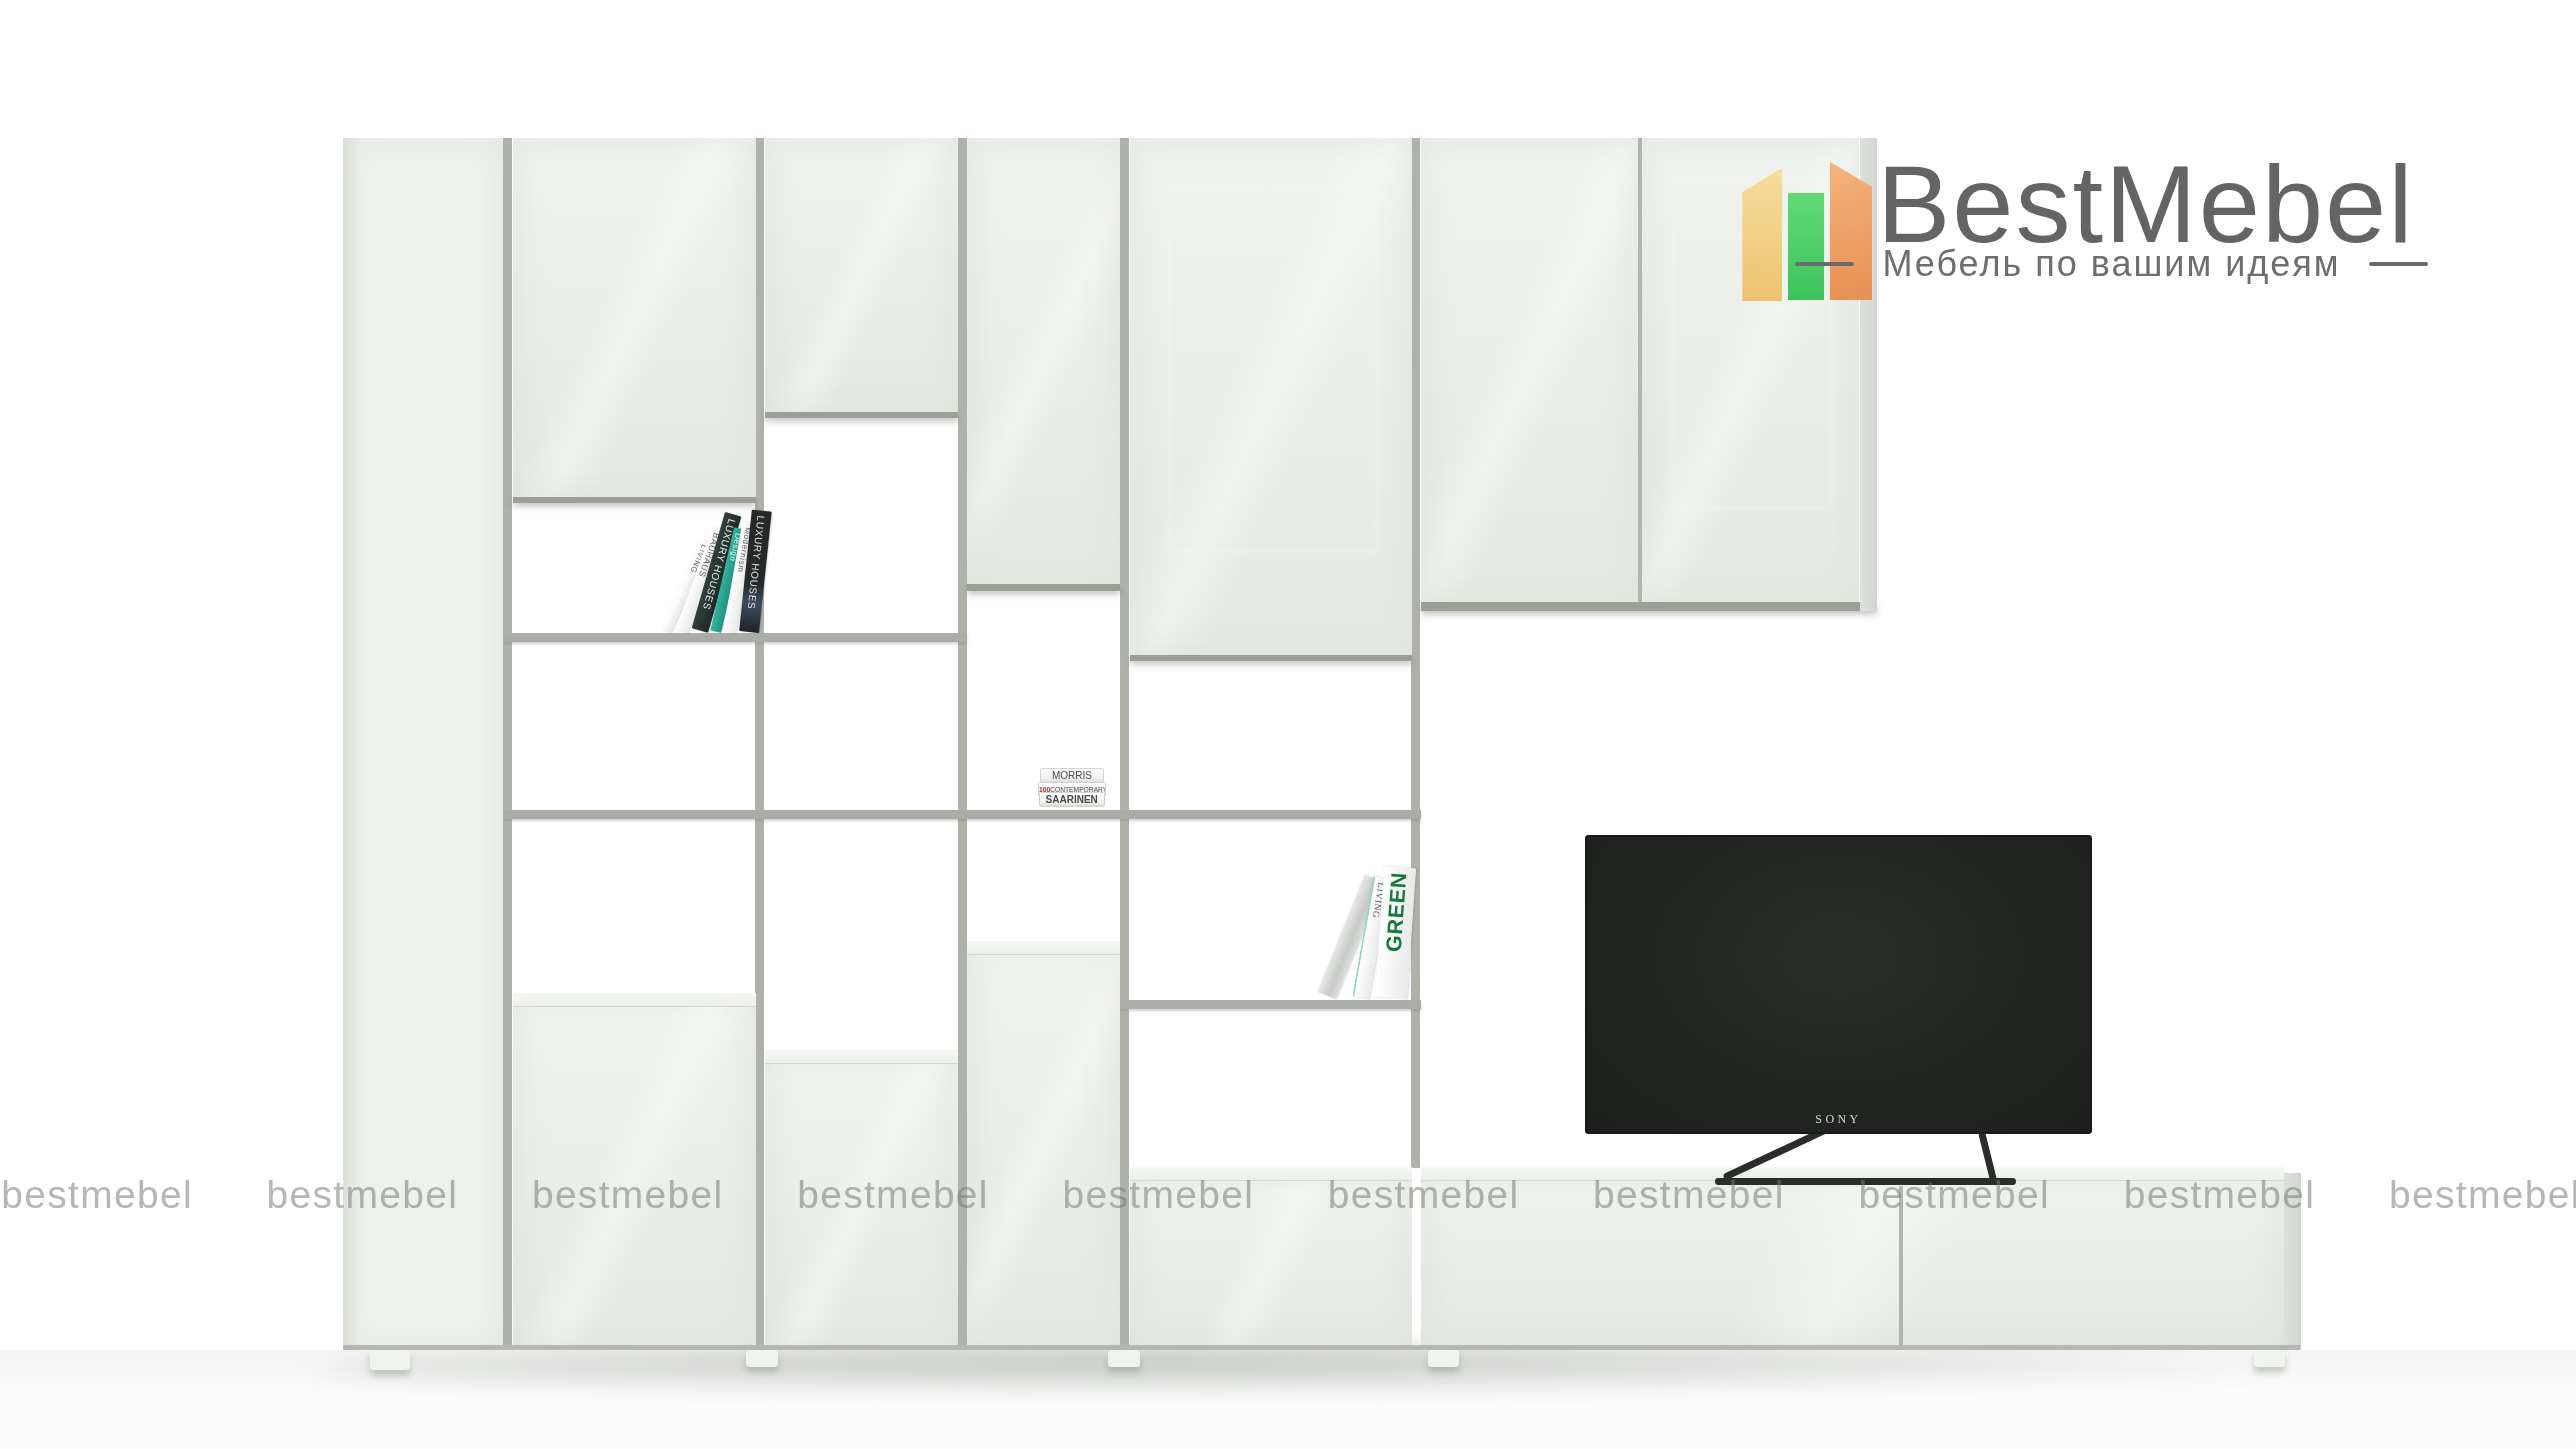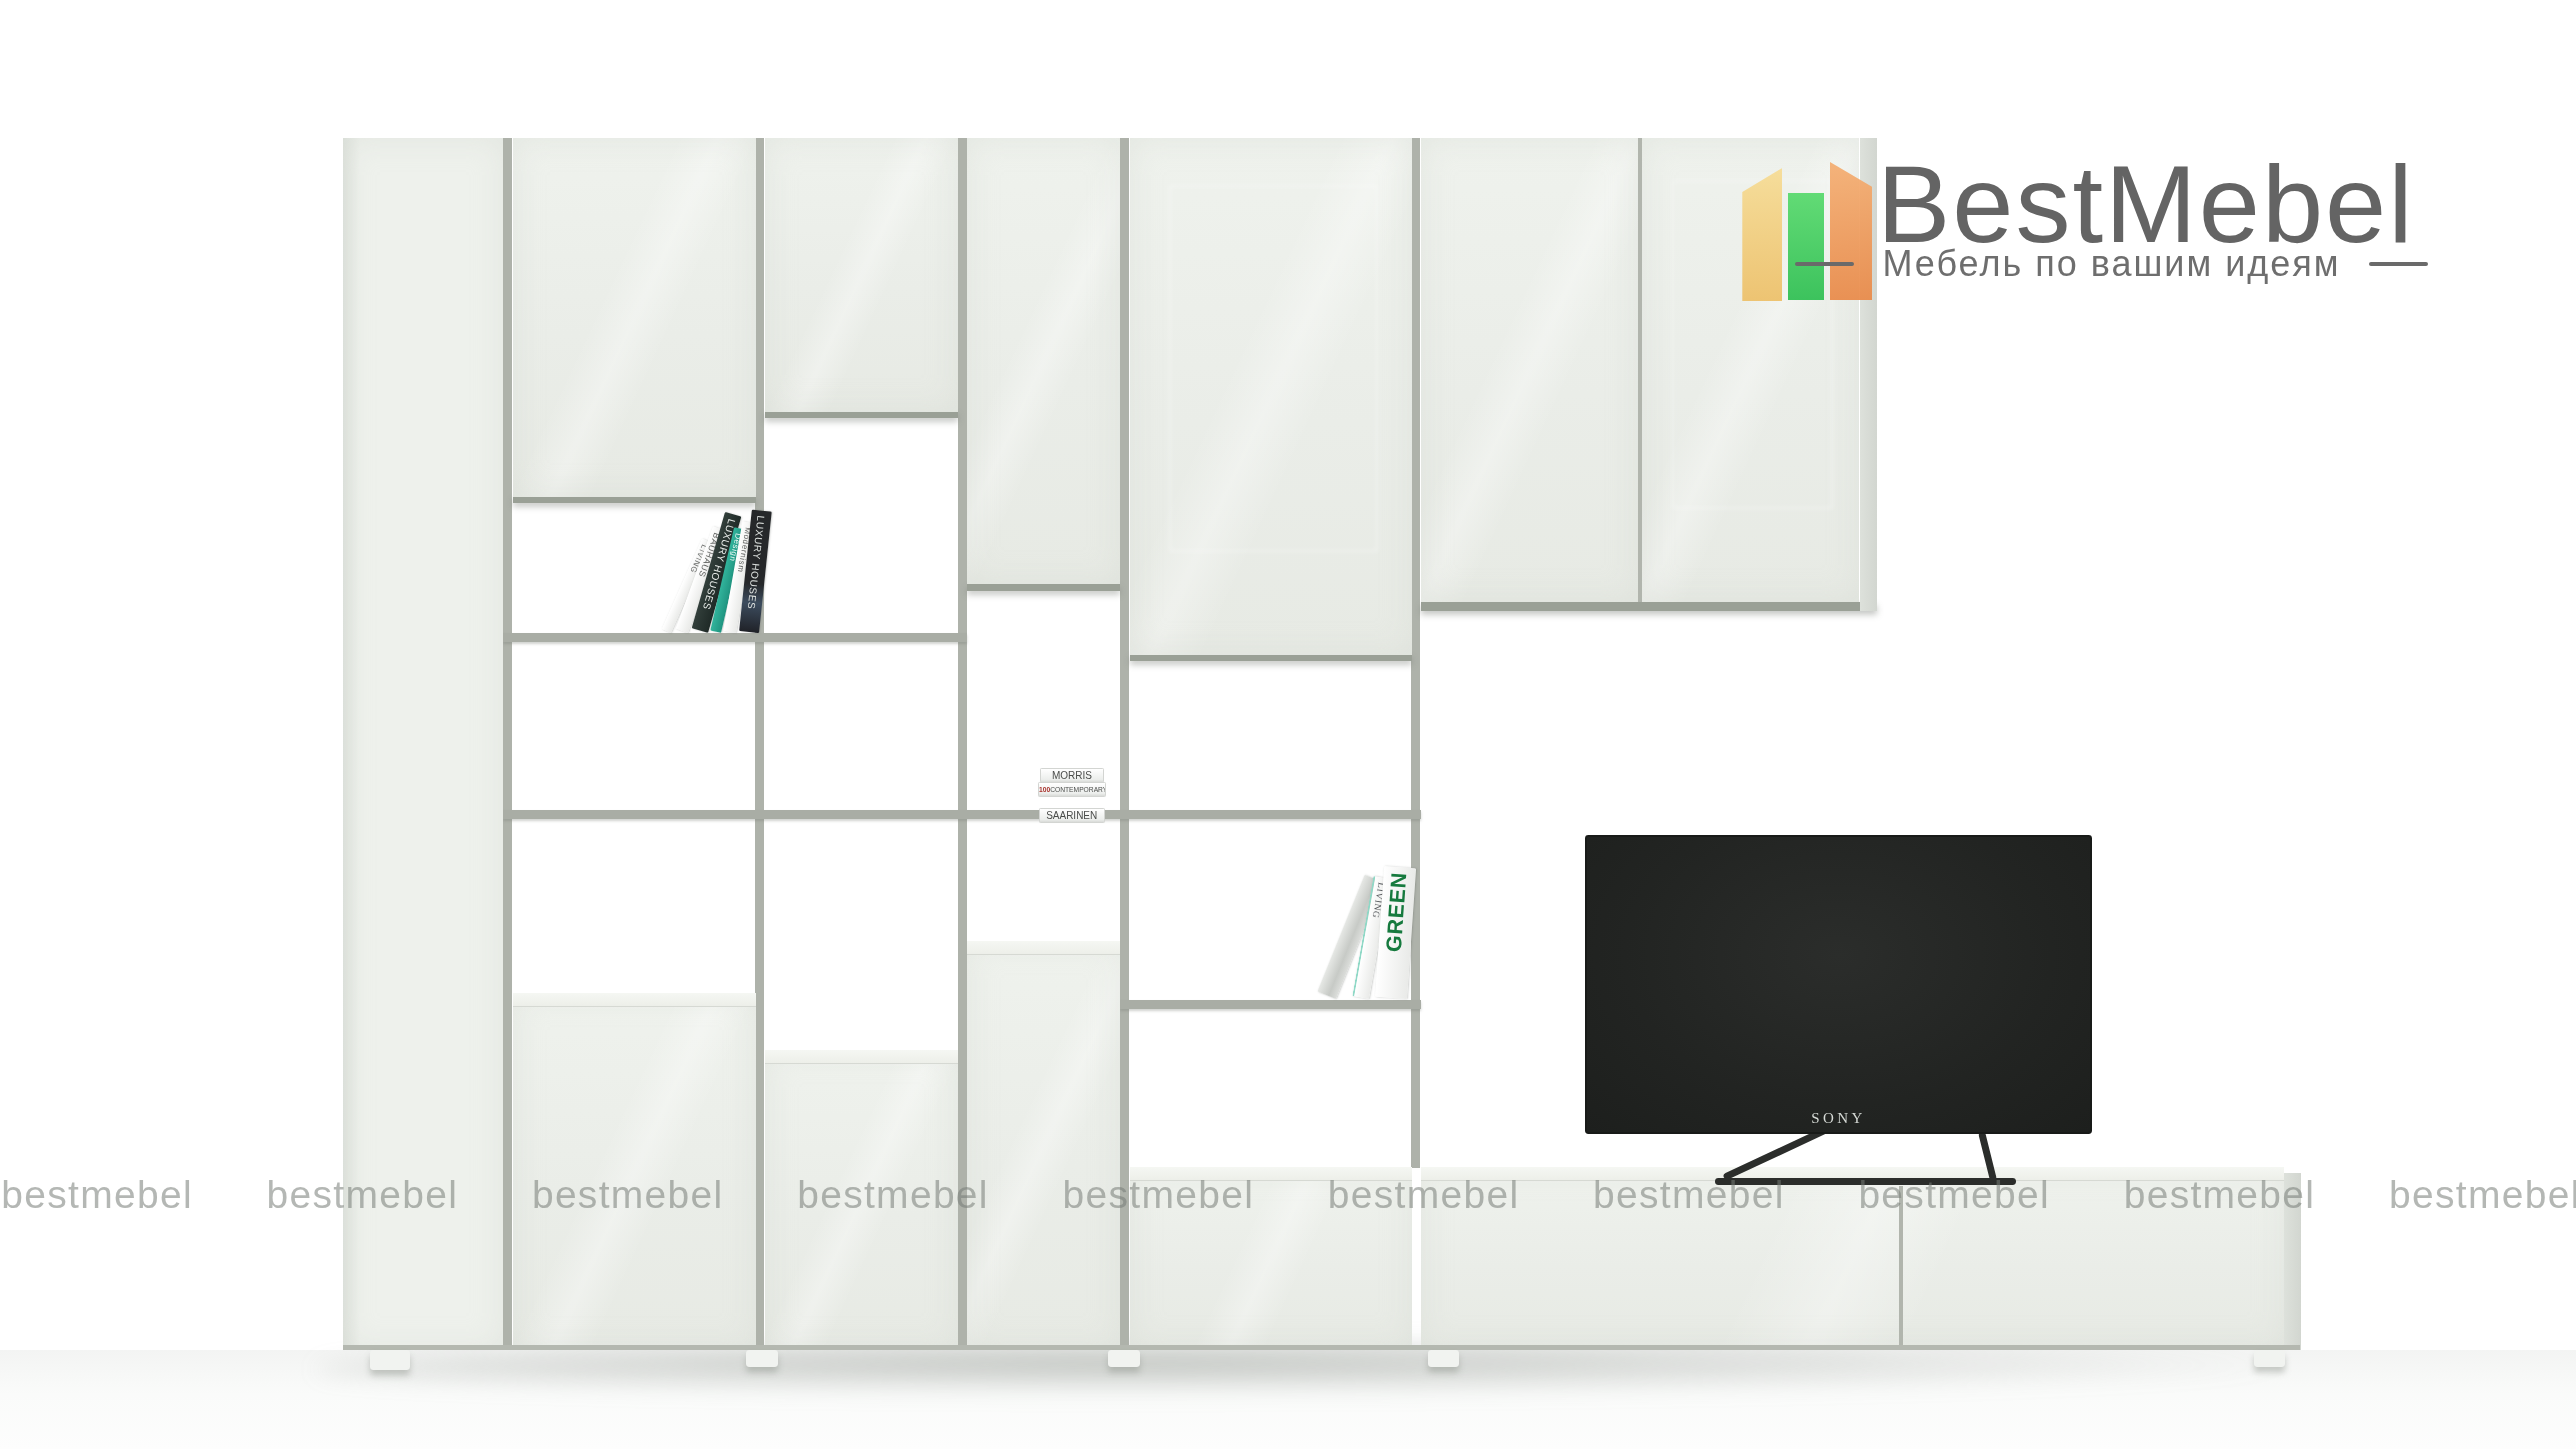--- a/index.html
+++ b/index.html
@@ -46,21 +46,21 @@
   .stackbook{position:absolute;background:linear-gradient(180deg,#ffffff,#eceeec 80%,#d9dbd8);
          border:0.7px solid #d3d5d2;border-radius:1.3px;text-align:center;
          font-size:10px;color:#4a4c4a;line-height:13.4px;white-space:nowrap;overflow:hidden;}
   .stackbook .num{color:#a9322c;font-weight:bold;}
 
   
   .tv-screen{background:
         radial-gradient(ellipse at 50% 40%, #2b2d2b 0%, #222422 60%, #1d1f1d 100%);
         border:2px solid #181a18;border-radius:3.4px;}
   .tv-brand{position:absolute;left:0;right:0;bottom:5.4px;text-align:center;
-        color:#d6dad6;font-size:15px;letter-spacing:3.4px;font-family:"Liberation Serif",serif;}
+        color:#d6dad6;font-size:12px;letter-spacing:3.4px;font-family:"Liberation Serif",serif;}
   .tv-leg{background:#2b2d2b;border-radius:3.4px;}
 
   
   .logo-bar{opacity:.93;}
   .logo-title{color:#646464;font-size:110px;font-weight:500;letter-spacing:2px;line-height:1;}
   .tagline-row{display:flex;align-items:center;justify-content:center;gap:19px;width:741px;}
   .tagline-dash{width:59px;height:3.4px;background:#6a6a6a;border-radius:2px;flex:none;}
   .tagline-text{color:#6e6e6e;font-size:36px;letter-spacing:2px;white-space:nowrap;}
 
   
@@ -111,21 +111,21 @@
     <div class="spine" style="left:78px;width:19.5px;height:122px;transform:rotate(6deg);transform-origin:bottom right;background:linear-gradient(180deg,#26282a 0%,#26282a 60%,#3c4c5e 76%,#202228 100%);">
       <span class="vtxt" style="color:#dfe3e0;">LUXURY HOUSES</span>
       </div>
   </div>
 
   <div class="p bookgroup" style="left:1038px;top:768px;width:67px;height:42px;">
     <div class="stackbook" style="left:2px;top:0;width:62px;height:13.4px;">
       <span>MORRIS</span></div>
     <div class="stackbook" style="left:0;top:14px;width:66px;height:13.4px;font-size:6.7px;">
       <span class="num">100</span><span>CONTEMPORARY HOUSES</span></div>
-    <div class="stackbook" style="left:0.7px;top:40px;width:64px;height:13.4px;">
+    <div class="stackbook" style="left:0.7px;top:24px;width:64px;height:13.4px;font-weight:bold;">
       <span>SAARINEN</span></div>
   </div>
 
   <div class="p bookgroup" style="left:1316px;top:865px;width:95px;height:134px;">
     <div class="spine" style="left:0;width:20px;height:126px;transform:rotate(22deg);transform-origin:bottom right;background:linear-gradient(90deg,#e6e8e5,#c7cac6 60%,#dcdedb);"></div>
     <div class="spine white-spine" style="left:36px;width:14.8px;height:122px;transform:rotate(10deg);transform-origin:bottom right;border-left:2px solid #8fd8c6;">
       <span class="vtxt" style="color:#55585c;font-size:9.4px;font-family:'Liberation Serif',serif;">LIVING</span>
       </div>
     <div class="spine white-spine" style="left:59px;width:32px;height:131px;transform:rotate(4deg);transform-origin:bottom right;">
       <span class="vtxt" style="color:#167a3e;font-size:21.5px;font-weight:bold;transform:translateX(-50%) rotate(180deg);">GREEN</span>

